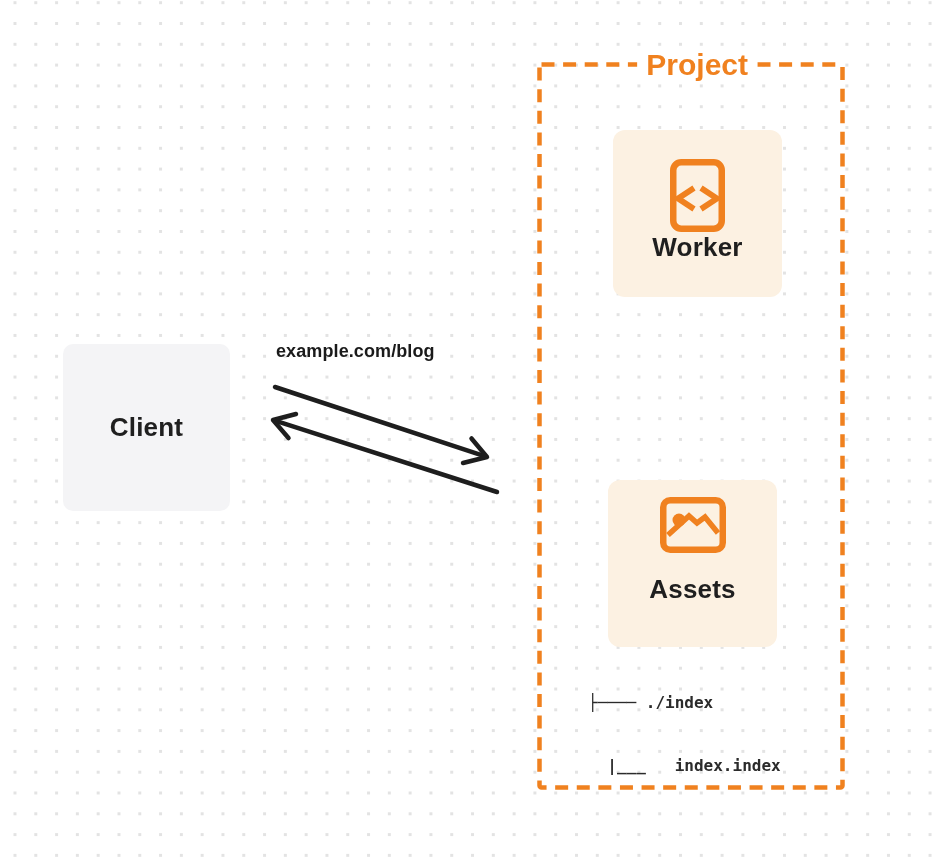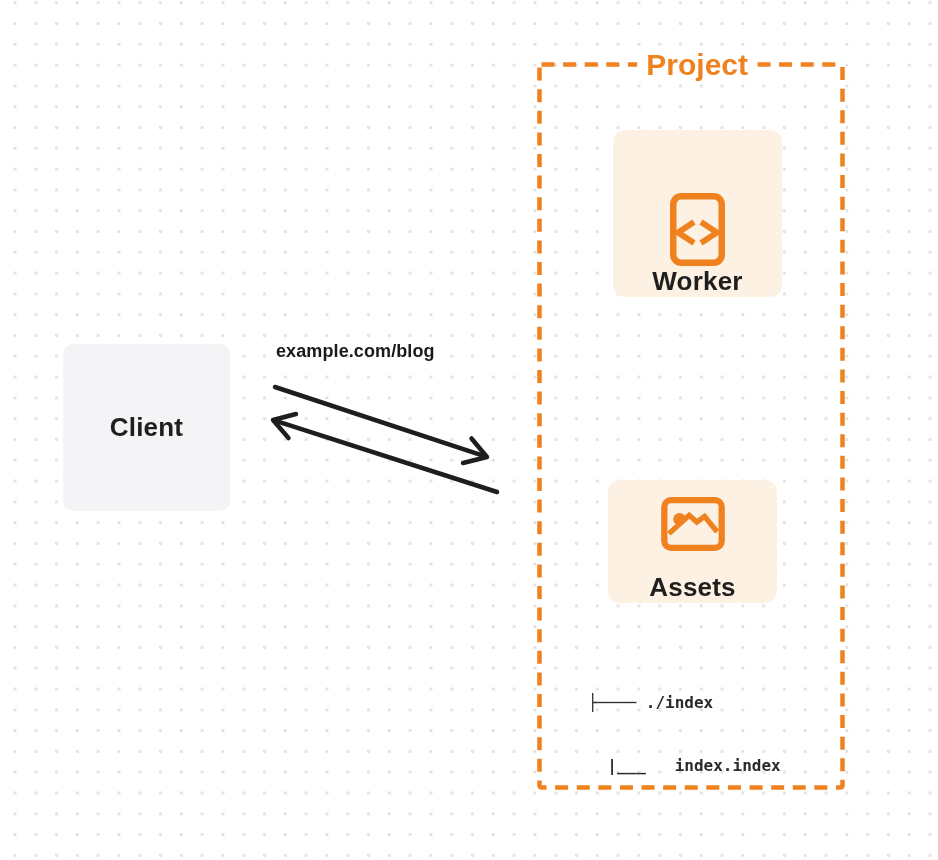--- a/index.html
+++ b/index.html
@@ -40,22 +40,22 @@
   .project{position:absolute;left:537px;top:62px;width:308px;height:728px;}
   .project-border{position:absolute;left:0;top:0;width:100%;height:100%;}
   .project-border rect{
     fill:none;stroke:var(--orange);stroke-width:4.5;stroke-dasharray:13 8.6;
   }
   .project-label{
     position:absolute;top:2.5px;left:52%;transform:translate(-50%,-50%);
     background:#fff;padding:0 9px;color:var(--orange);font-size:30px;font-weight:700;
     white-space:nowrap;
   }
-  .worker{left:76px;top:68px;width:169px;height:167px;background:var(--cream);padding-top:29px;justify-content:flex-end;}
-  .assets{left:71px;top:418px;width:169px;height:123px;background:var(--cream);padding-top:17px;gap:21px;}
+  .worker{left:76px;top:68px;width:169px;height:167px;background:var(--cream);padding-top:29px;}
+  .assets{left:71px;top:418px;width:169px;height:167px;background:var(--cream);padding-top:17px;gap:21px;}
   .icon-svg{display:block;}
   .icon-svg .stroke{fill:none;stroke:var(--orange);}
   .icon-svg .fill{fill:var(--orange);stroke:none;}
   .tree{
     position:absolute;left:51px;top:588px;
     font-family:"DejaVu Sans Mono",monospace;font-size:16px;line-height:21px;
     font-weight:700;color:var(--tree);white-space:pre;
   }
 </style>
 </head>

